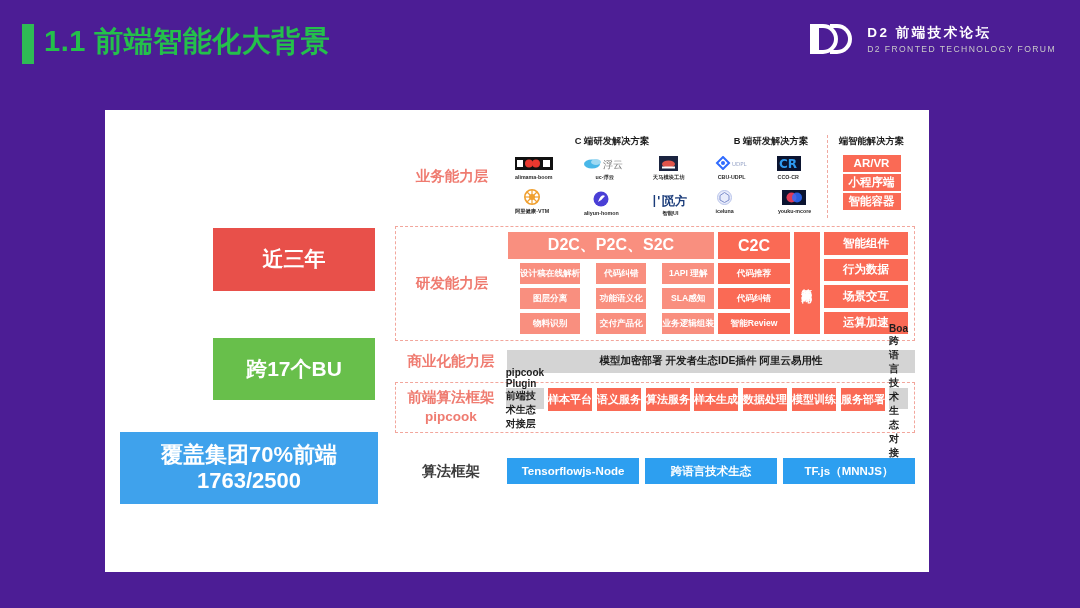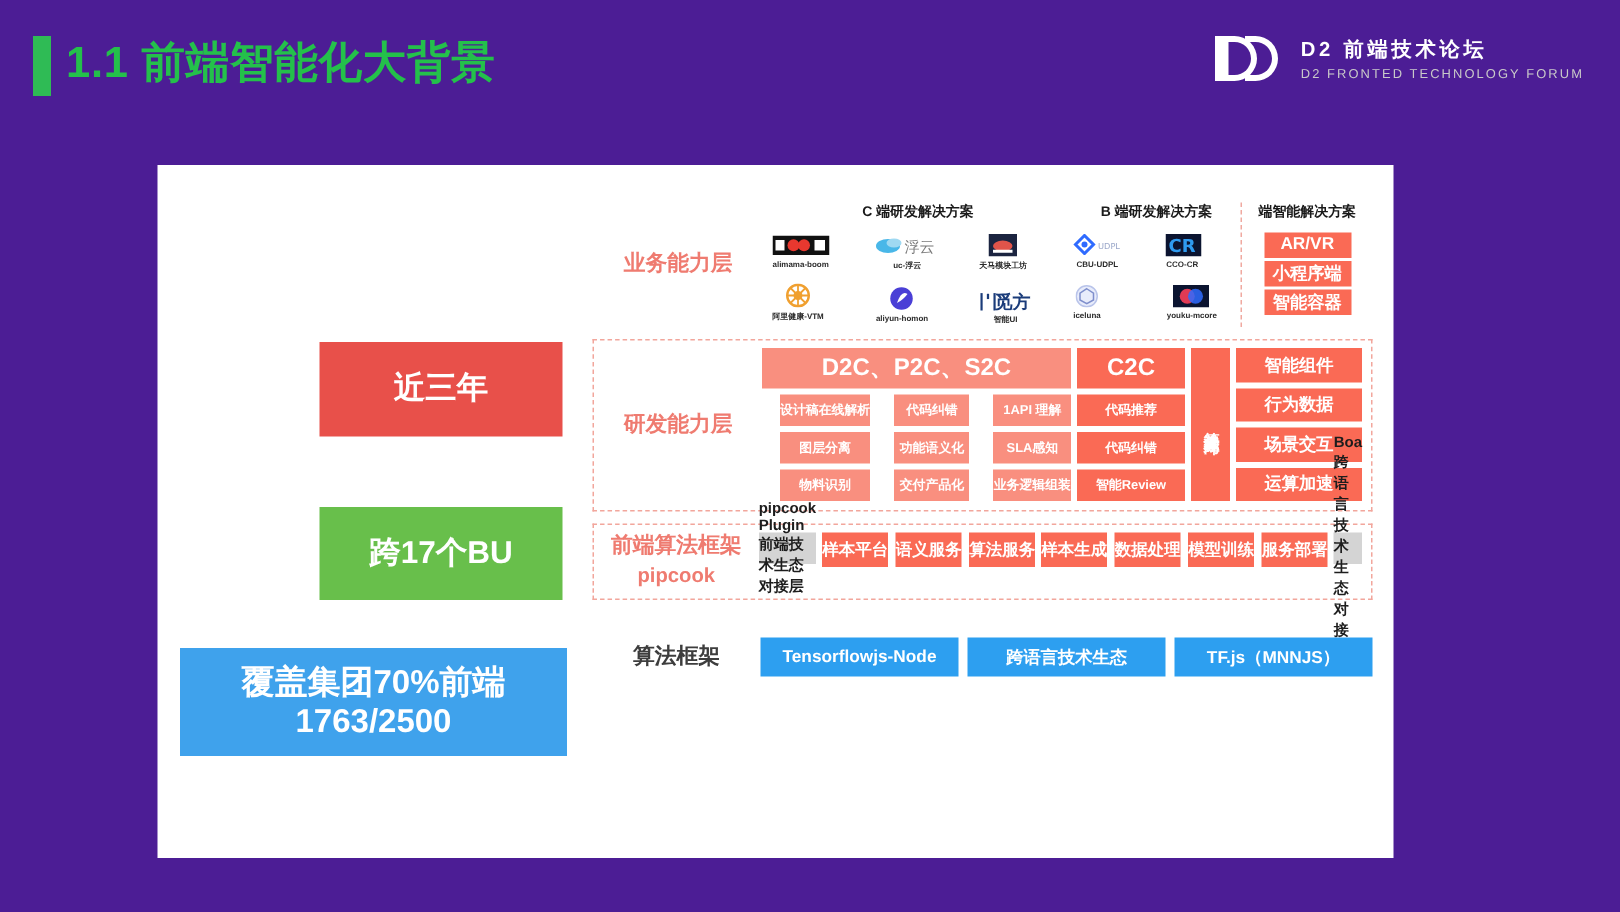--- a/index.html
+++ b/index.html
@@ -339,20 +339,26 @@
           <div class="vertical">算法工程闭环</div>
           <div class="rd-right">
             <div class="cellbox strong">智能组件</div>
             <div class="cellbox strong">行为数据</div>
             <div class="cellbox strong">场景交互</div>
             <div class="cellbox strong">运算加速</div>
           </div>
         </div>
       </div>
 
+      <div class="row-com">
+        <div class="lbl">
+            <div class="layer-label">商业化能力层</div>
+          </div>
+        <div class="graybar">模型加密部署 开发者生态IDE插件 阿里云易用性</div>
+      </div>
 
       <div class="row-pip">
         <div class="lbl">
           <div class="layer-label">前端算法框架</div>
           <div class="layer-label pip">pipcook</div>
         </div>
         <div class="pip-body">
           <div class="pipbar">pipcook Plugin 前端技术生态对接层</div>
           <div class="pip-row">
             <div class="pipcell" style="flex:1">样本平台</div>

